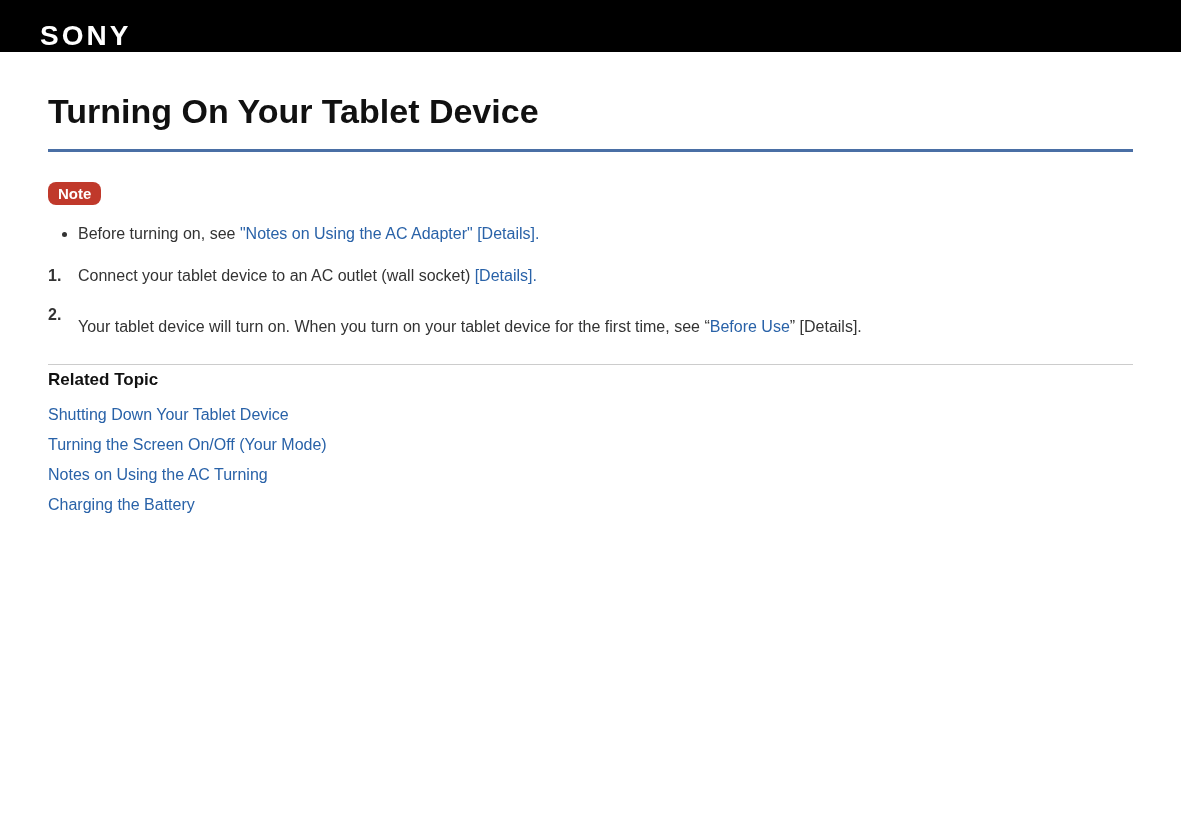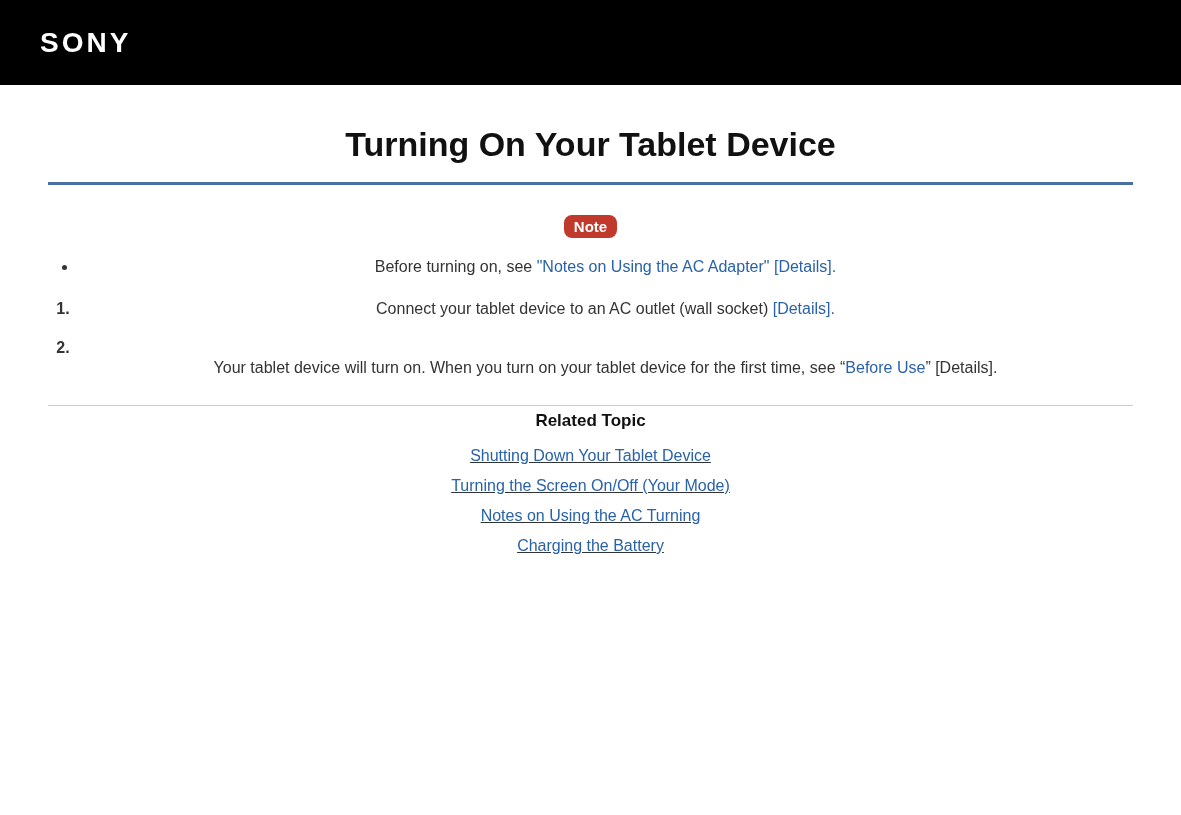--- a/index.html
+++ b/index.html
@@ -13,39 +13,38 @@
       font-size: 16px;
       color: #333;
       background: #fff;
       width: 1181px;
       min-height: 815px;
     }
 
     
     .header {
       background-color: #000;
-      height: 85px;
+      height: 52px;
       display: flex;
-      align-items: center;
+      align-items: flex-end;
       padding: 0 40px;
     }
 
     .sony-logo {
       color: #fff;
       font-size: 28px;
       font-weight: 900;
       letter-spacing: 3px;
       font-family: Arial Black, Arial, sans-serif;
     }
 
     
     .content {
       padding: 40px 48px 40px 48px;
       max-width: 1181px;
-      text-align: center;
     }
 
     .page-title {
       font-size: 34px;
       font-weight: bold;
       color: #111;
       margin-bottom: 18px;
     }
 
     .title-divider {
@@ -100,21 +99,21 @@
       min-width: 30px;
       padding-top: 0;
     }
 
     .numbered-list li .step-content {
       flex: 1;
     }
 
     .step-sub {
       display: block;
-      margin-top: 20px;
+      margin-top: 12px;
     }
 
     
     a {
       color: #2962a8;
       text-decoration: none;
     }
 
     
     .related-section {
@@ -130,21 +129,20 @@
       margin-bottom: 16px;
     }
 
     .related-links {
       list-style: none;
       padding: 0;
     }
 
     .related-links li {
       margin-bottom: 12px;
-      text-decoration: underline;
     }
 
     .related-links li a {
       font-size: 16px;
       color: #2962a8;
     }
   </style>
 </head>
 <body>
 

